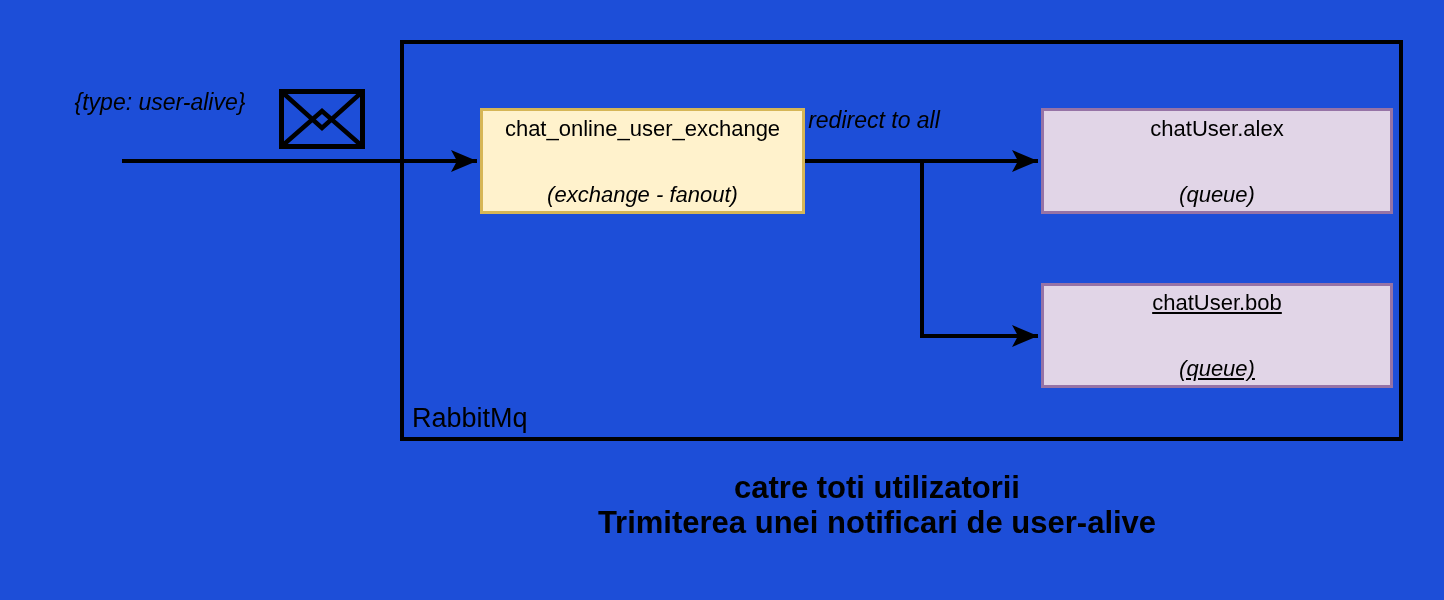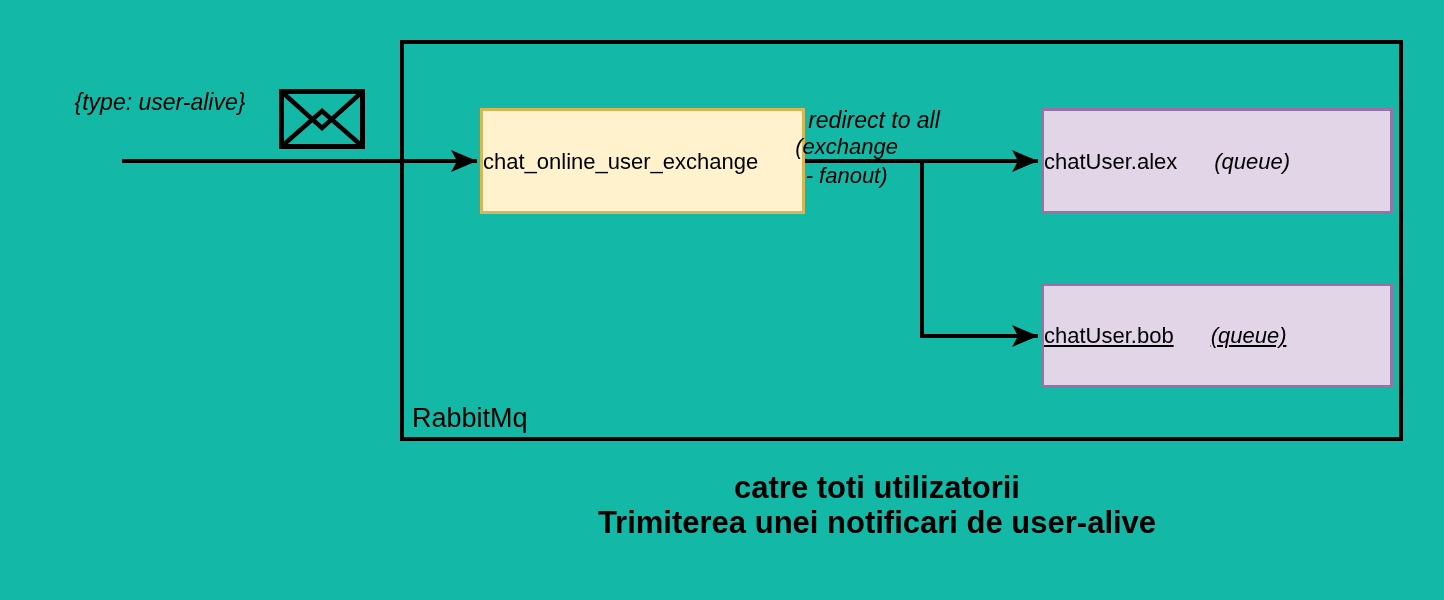--- a/index.html
+++ b/index.html
@@ -5,21 +5,21 @@
   * { margin: 0; padding: 0; box-sizing: border-box; }
   html, body { background: #ffffff; }
   body {
     font-family: "Liberation Sans", "DejaVu Sans", sans-serif;
     color: #000000;
   }
   #canvas {
     position: relative;
     width: 1444px;
     height: 600px;
-    background: #14b8a6;
+    background: #1d4ed8;
     overflow: hidden;
   }
   
   .boundary {
     position: absolute;
     left: 400px; top: 40px;
     width: 1003px; height: 401px;
     border: 4px solid #000000;
     background: transparent;
   }
@@ -28,22 +28,23 @@
     left: 8px; bottom: 4px;
     font-size: 27px;
     line-height: 30px;
     color: #000000;
     white-space: nowrap;
   }
   
   .node {
     position: absolute;
     display: flex;
-    flex-direction: row;
+    flex-direction: column;
     align-items: center;
+    justify-content: center;
     text-align: center;
     font-size: 22px;
     line-height: 29px;
     gap: 37px;
   }
   .node .subtype { font-style: italic; }
   .node-exchange {
     left: 480px; top: 108px;
     width: 325px; height: 106px;
     border: 3px solid #d6b656;

